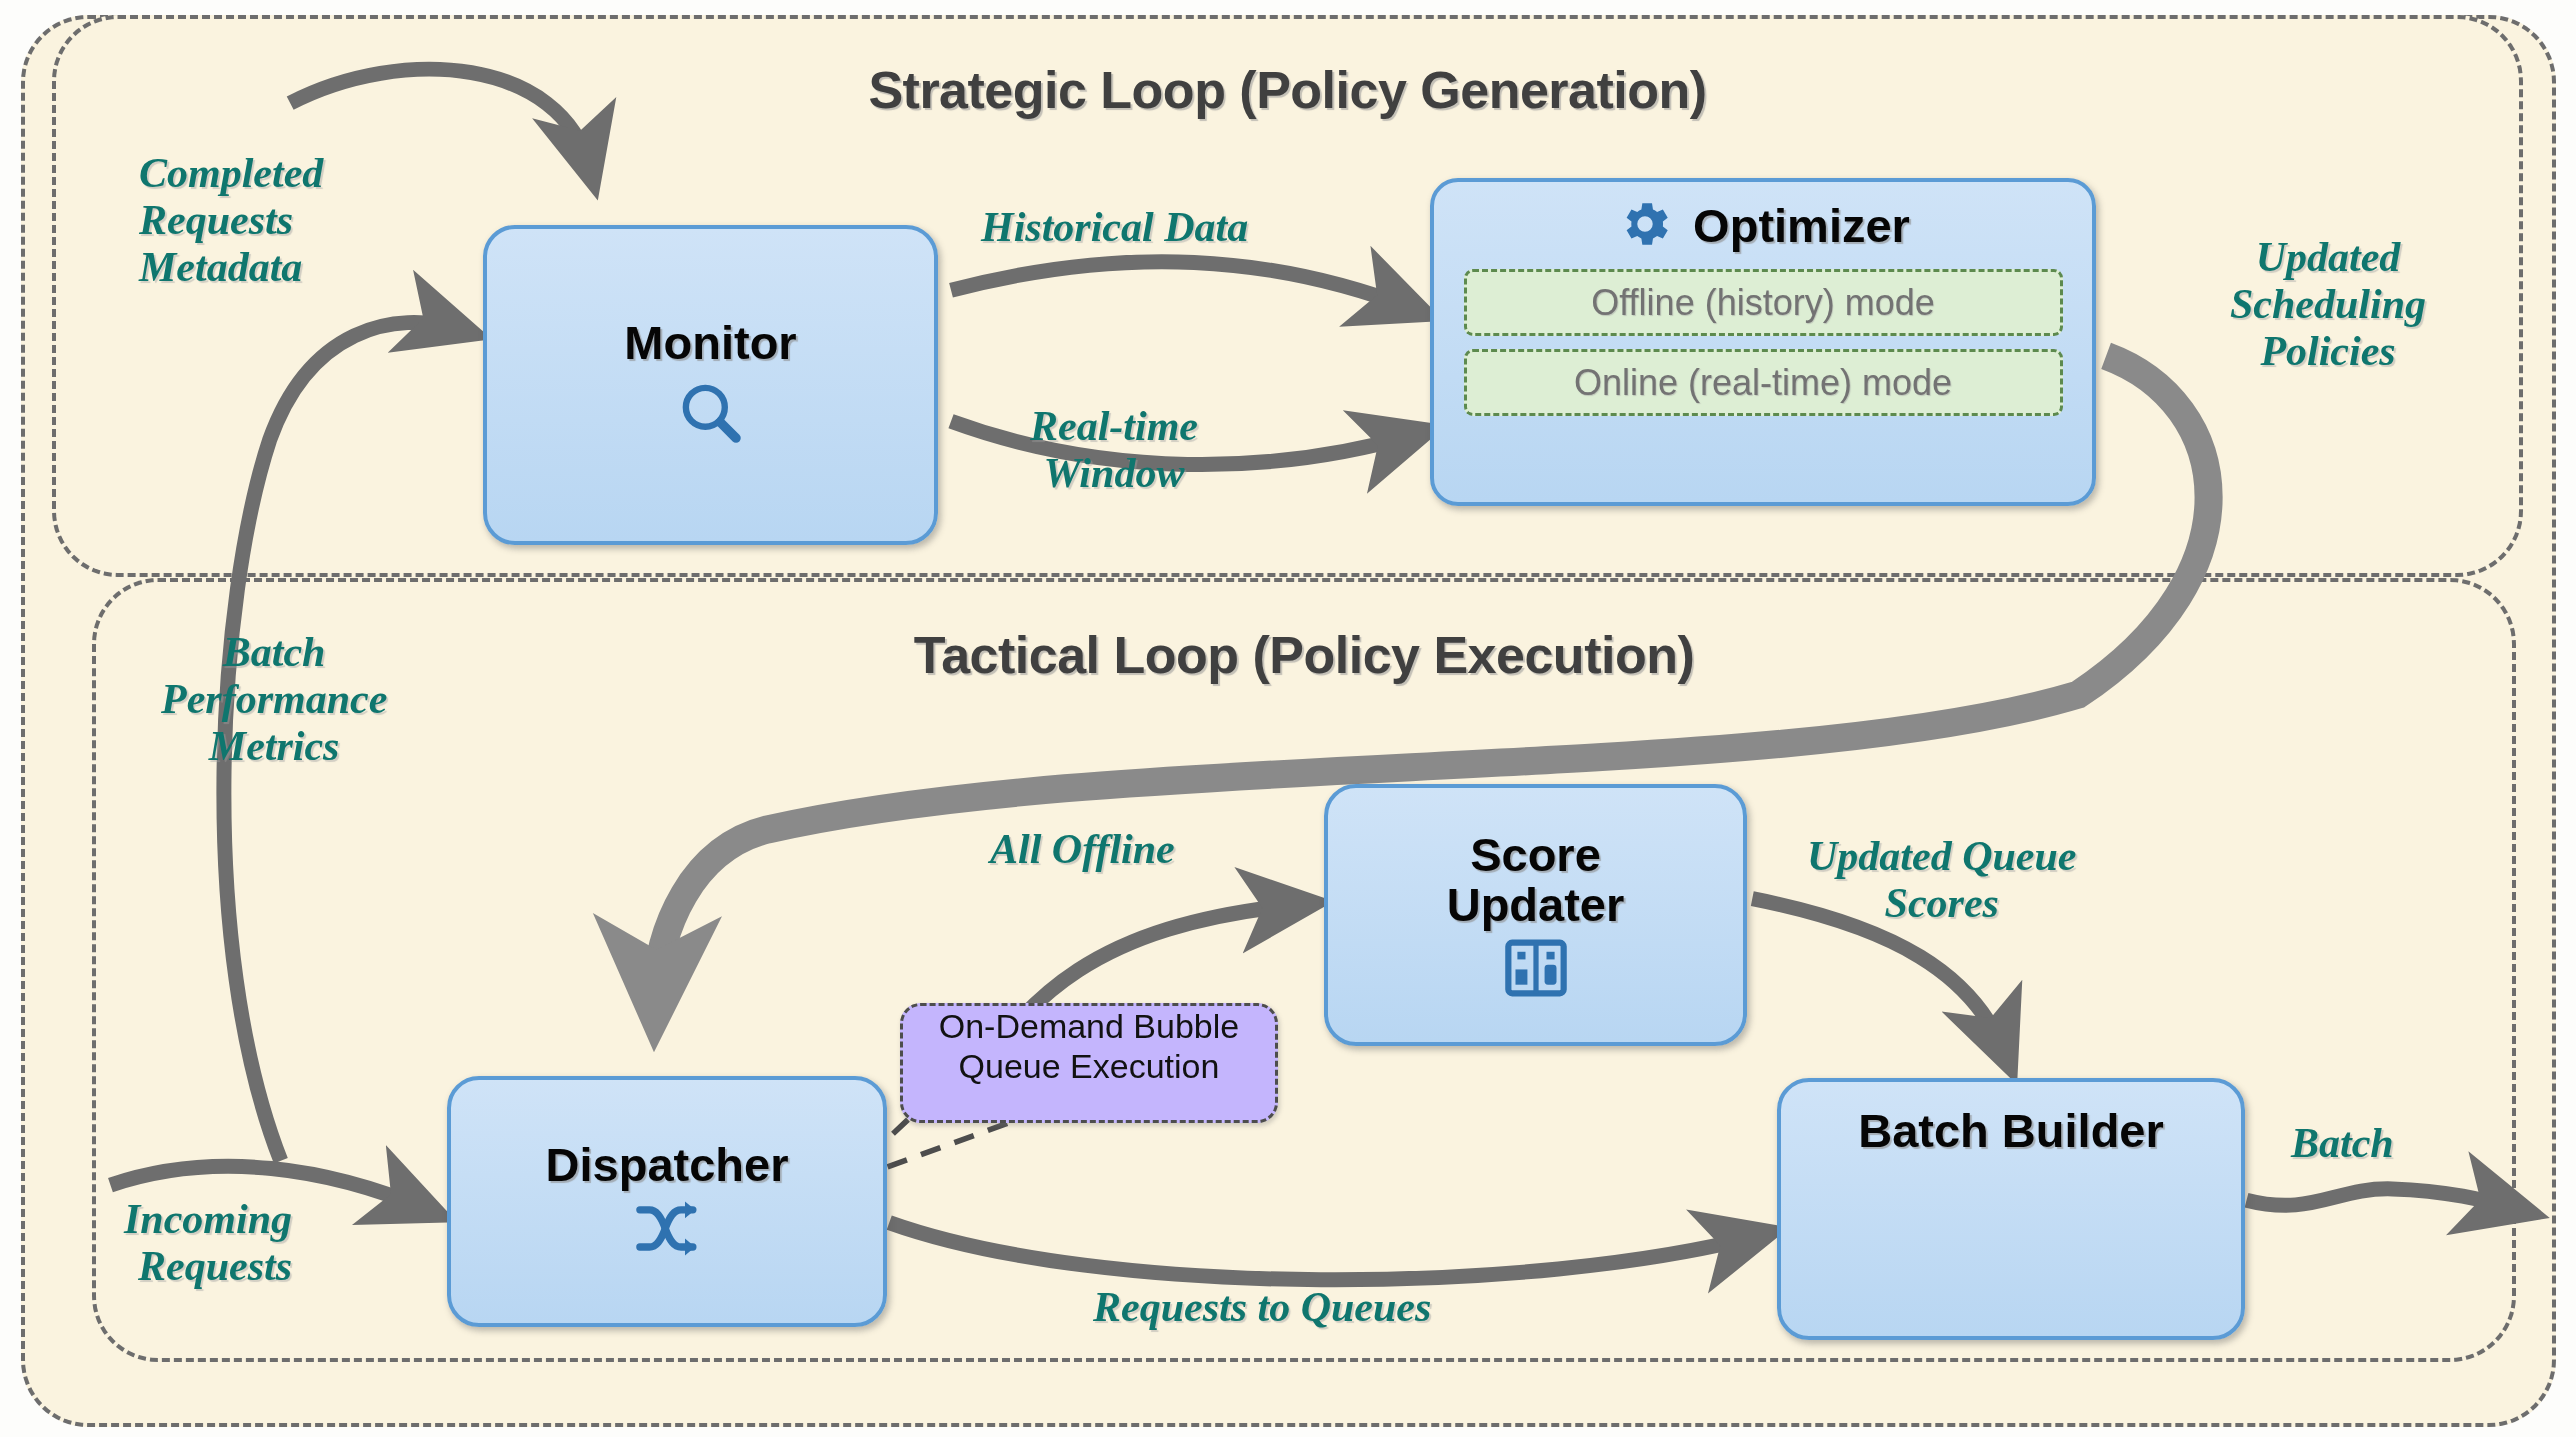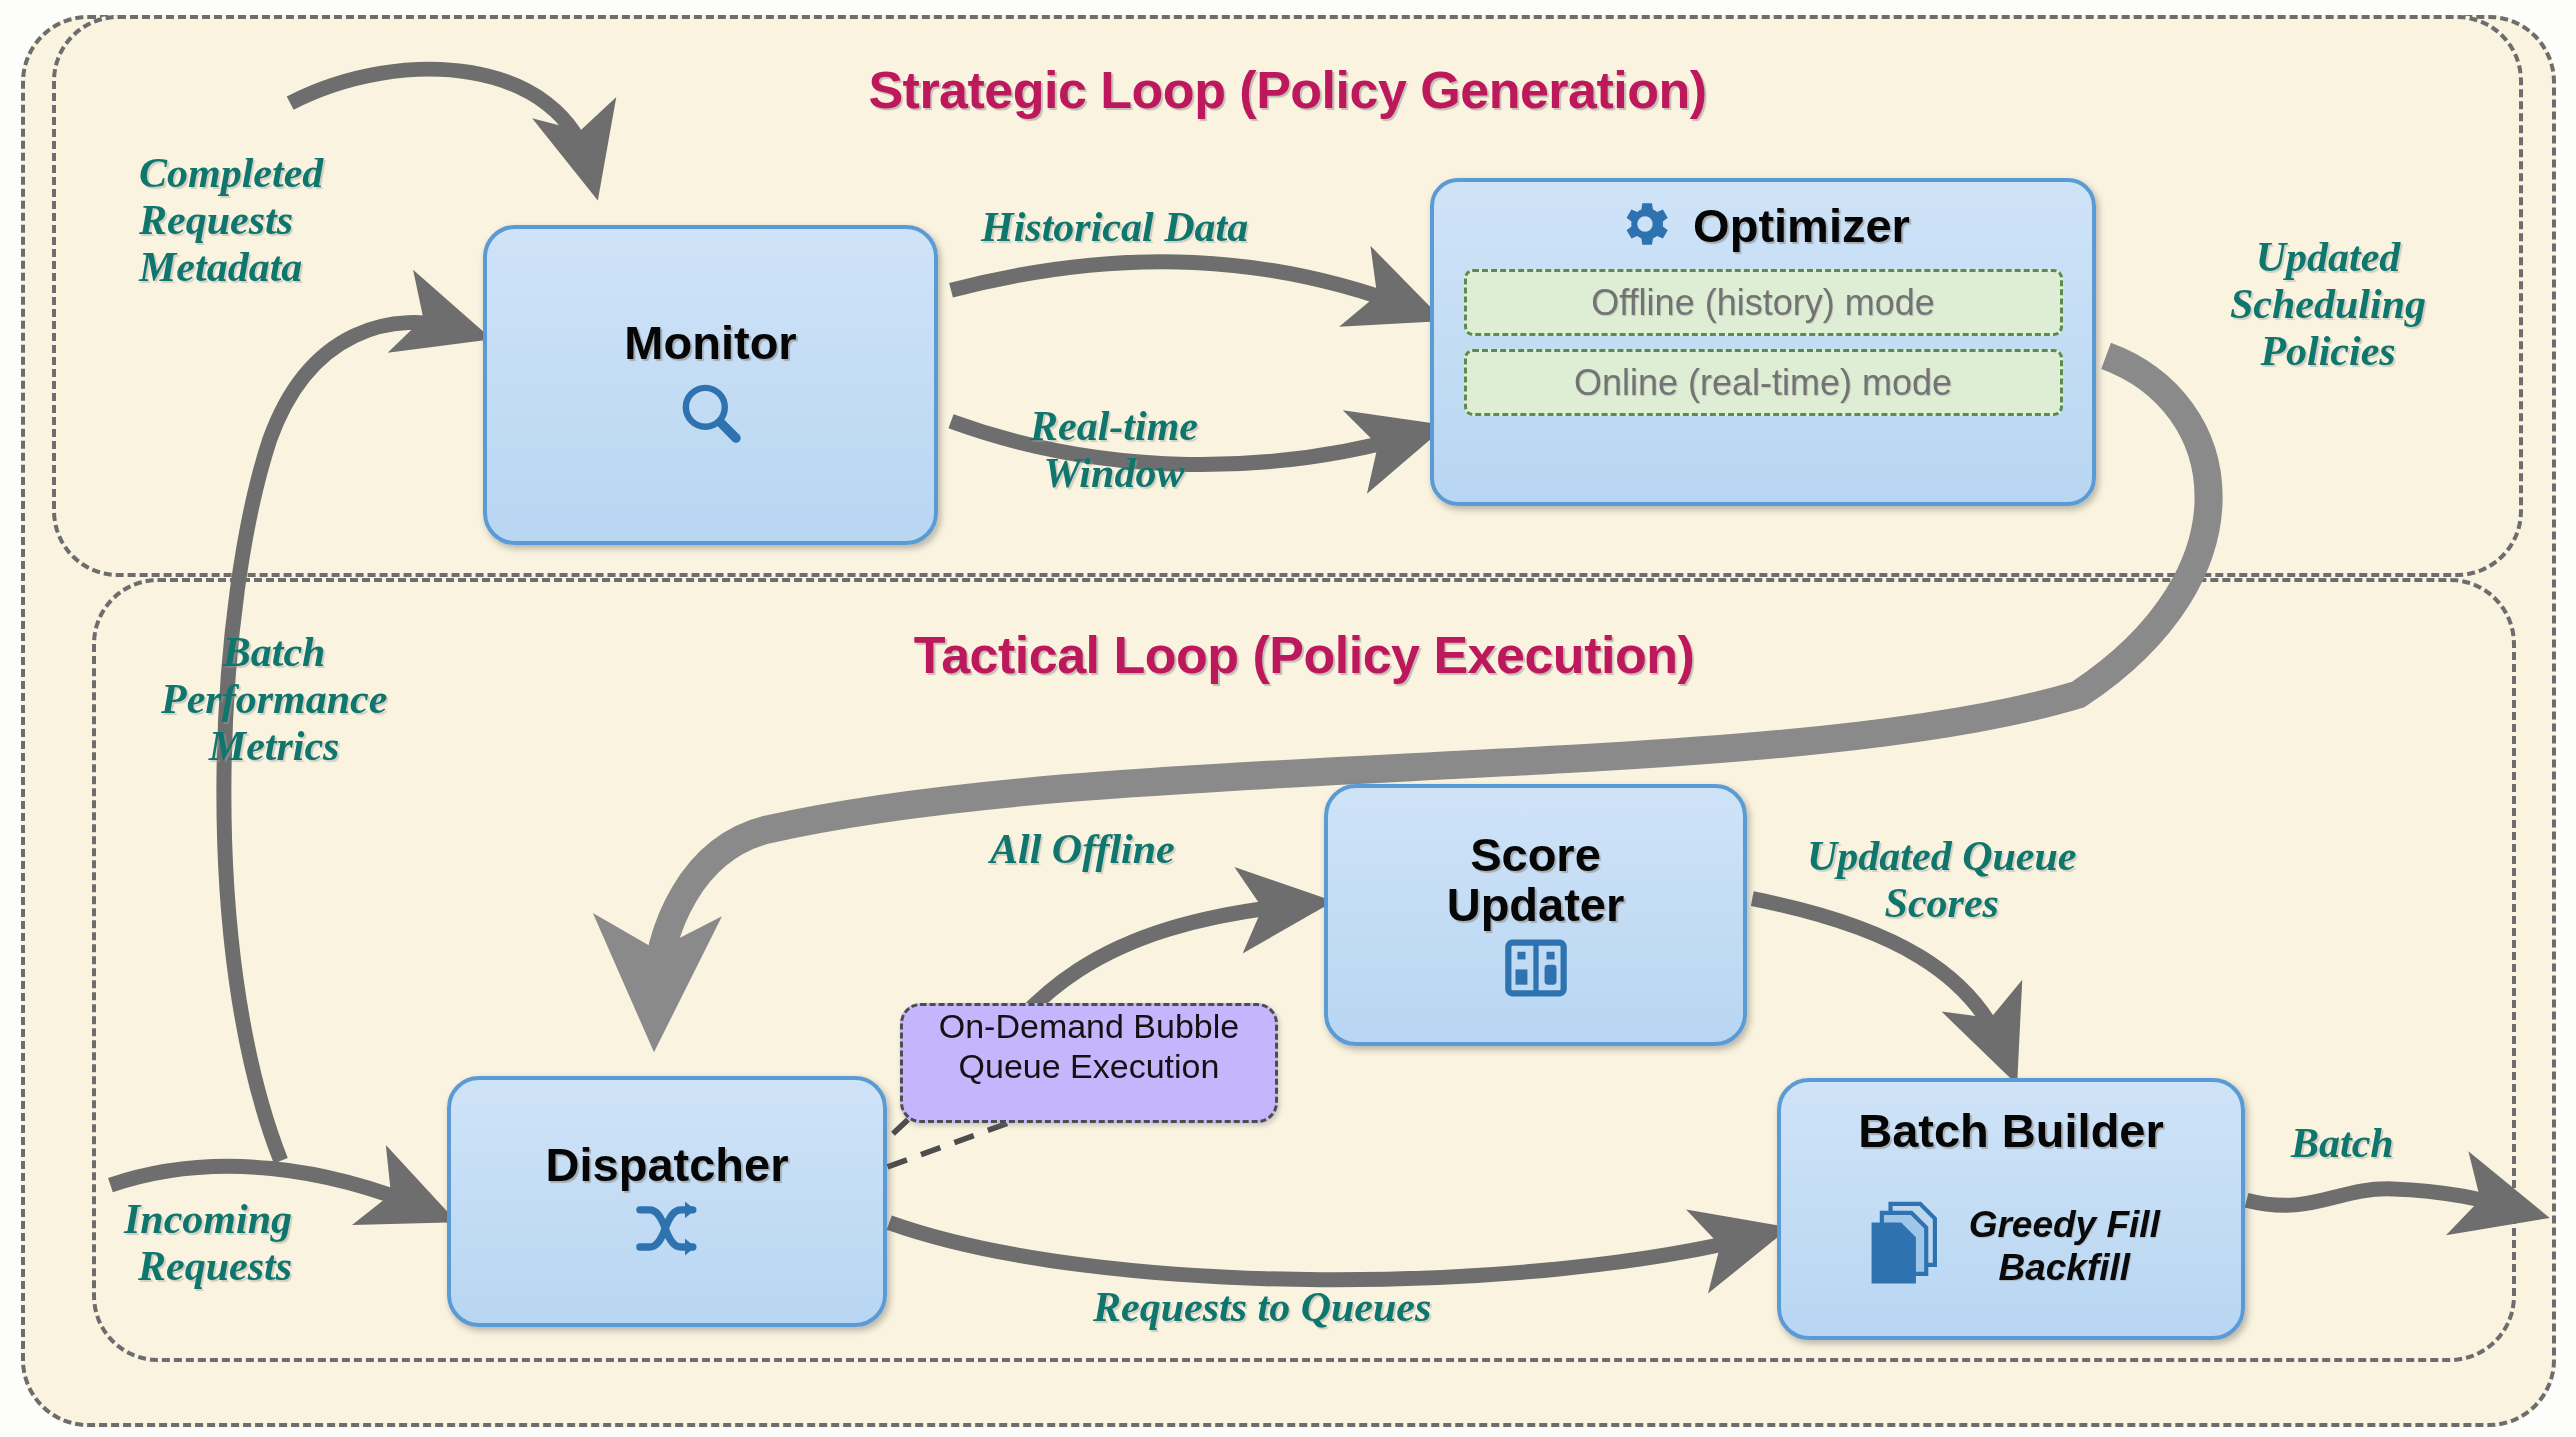--- a/index.html
+++ b/index.html
@@ -40,21 +40,21 @@
     background: #faf3df;
   }
 
   .panel-title {
     position: absolute;
     width: 100%;
     text-align: center;
     font-weight: 700;
     font-size: 52px;
     letter-spacing: -0.5px;
-    color: #be185d;
+    color: #404040;
     text-shadow: 1.9px 1.9px 0.9px rgba(150,150,150,0.55);
     z-index: 6;
   }
   #strategic-title { top: 41px; left: 0; }
   #tactical-title  { top: 43px; left: 0; }
 
   
   #arrows {
     position: absolute; left: 0; top: 0;
     width: 2576px; height: 1438px;
@@ -243,33 +243,20 @@
         <path d="M2.2 4.2h3.4c2.4 0 4 2.2 5.6 6.6 1.6 4.4 3.2 6.6 5.6 6.6h4.2"></path>
         <path d="M2.2 17.4h3.4c2.4 0 4-2.2 5.6-6.6 1.6-4.4 3.2-6.6 5.6-6.6h4.2"></path>
         <path d="M18.2 1.2l3.6 3-3.6 3z" fill="#2f72b0" stroke="none"></path>
         <path d="M18.2 14.4l3.6 3-3.6 3z" fill="#2f72b0" stroke="none"></path>
       </svg>
     </span>
   </div>
 
   <div class="node" id="batch-builder-node">
     <div class="node-title">Batch Builder</div>
-    <div class="bb-row">
-      <span>
-        <svg width="86" height="90" viewBox="0 0 26 28">
-          <path d="M8.5 1.2h9.2l4.6 4.6v14.4H8.5z" fill="#bdd7ee" stroke="#2f72b0" stroke-width="1.3"></path>
-          <path d="M5.8 4h9.2l4.6 4.6V23H5.8z" fill="#9fc5e8" stroke="#2f72b0" stroke-width="1.3"></path>
-          <path d="M2.6 7h9.2l4.6 4.6V26H2.6z" fill="#2f72b0"></path>
-        </svg>
-      </span>
-      <span class="bb-algos">
-        <span>Greedy Fill</span>
-        <span>Backfill</span>
-      </span>
-    </div>
   </div>
 
   <div id="bubble-callout">
     <span>On-Demand Bubble</span>
     <span>Queue Execution</span>
   </div>
 
   <div class="edge-label" id="lbl-completed">Completed
 Requests
 Metadata</div>

